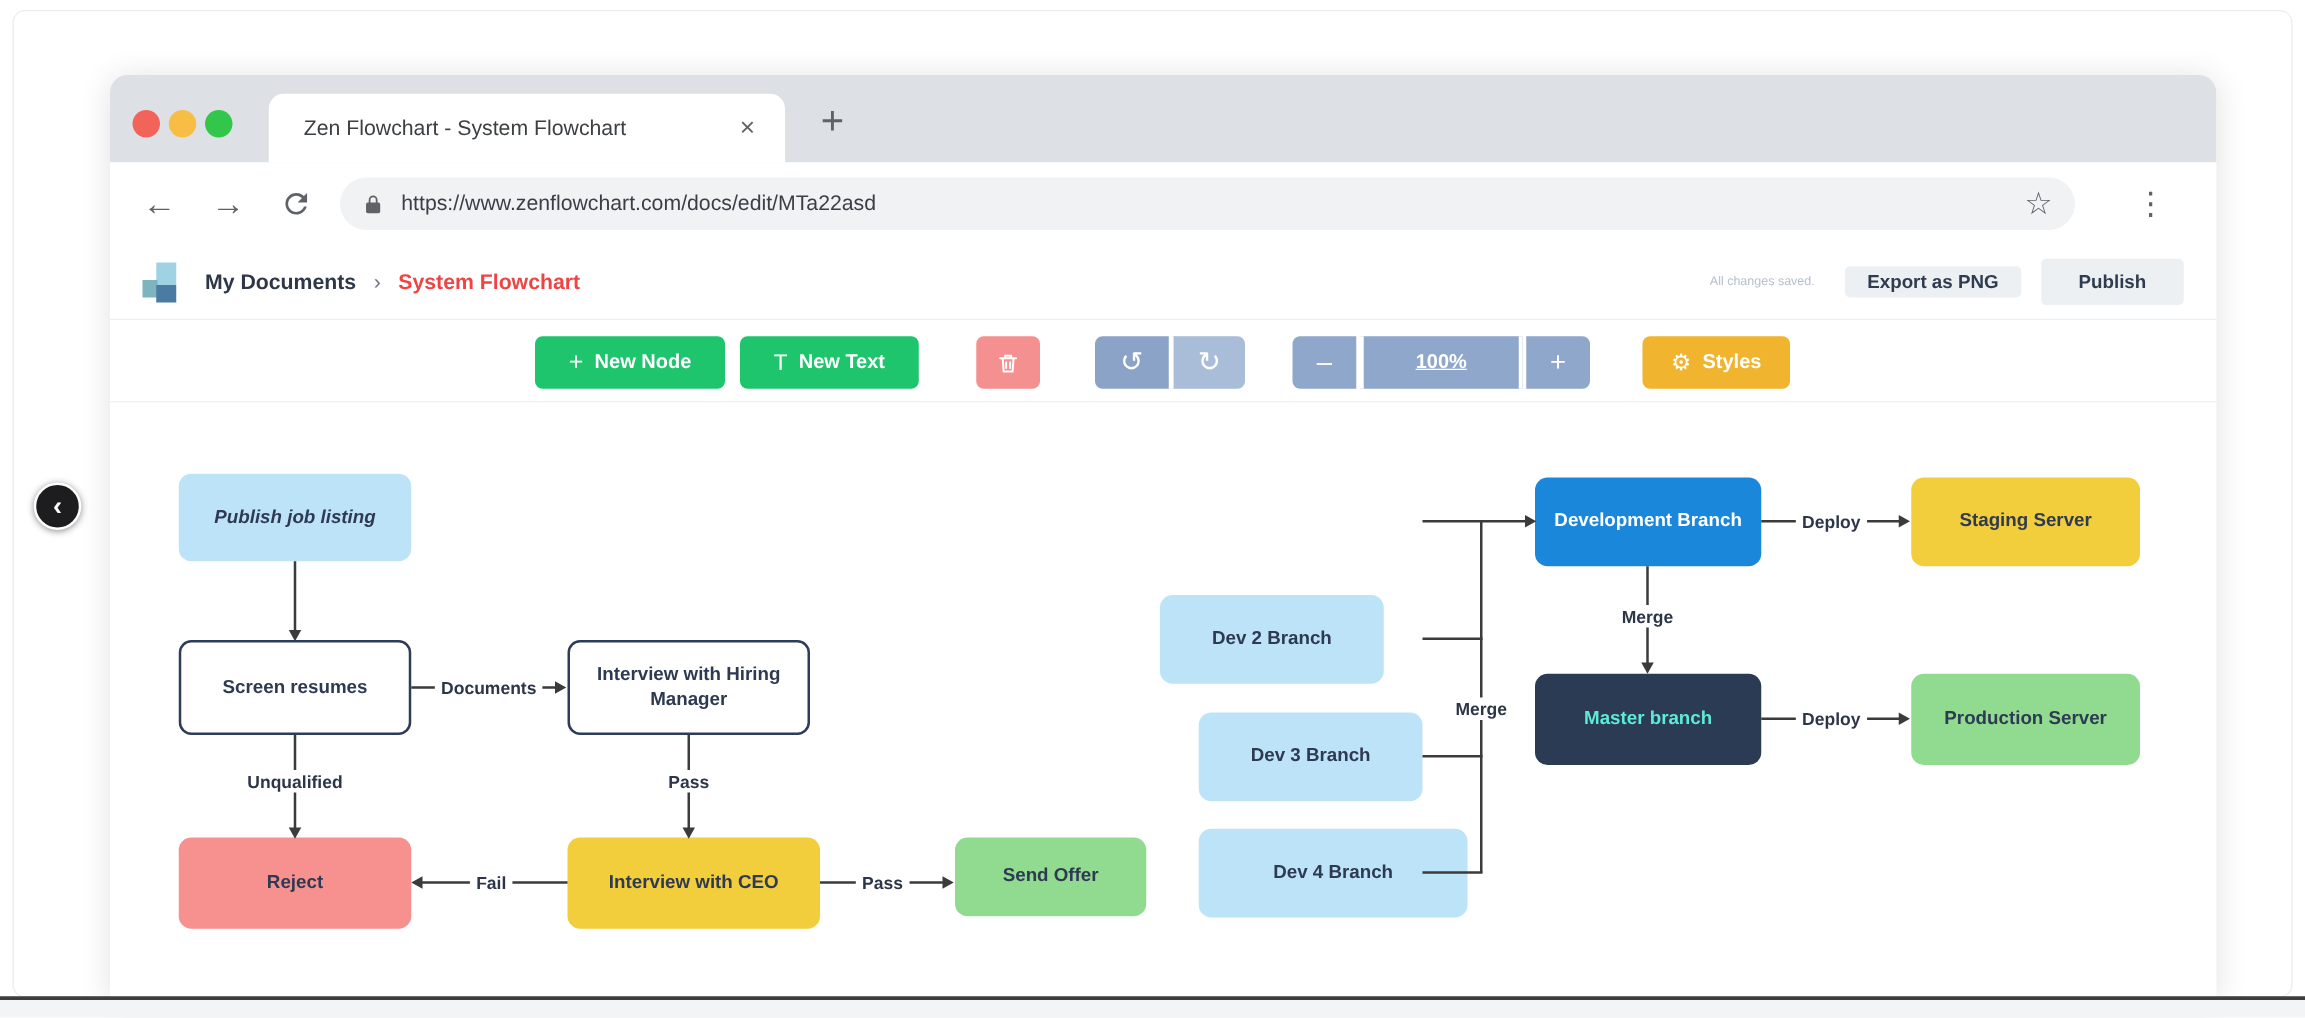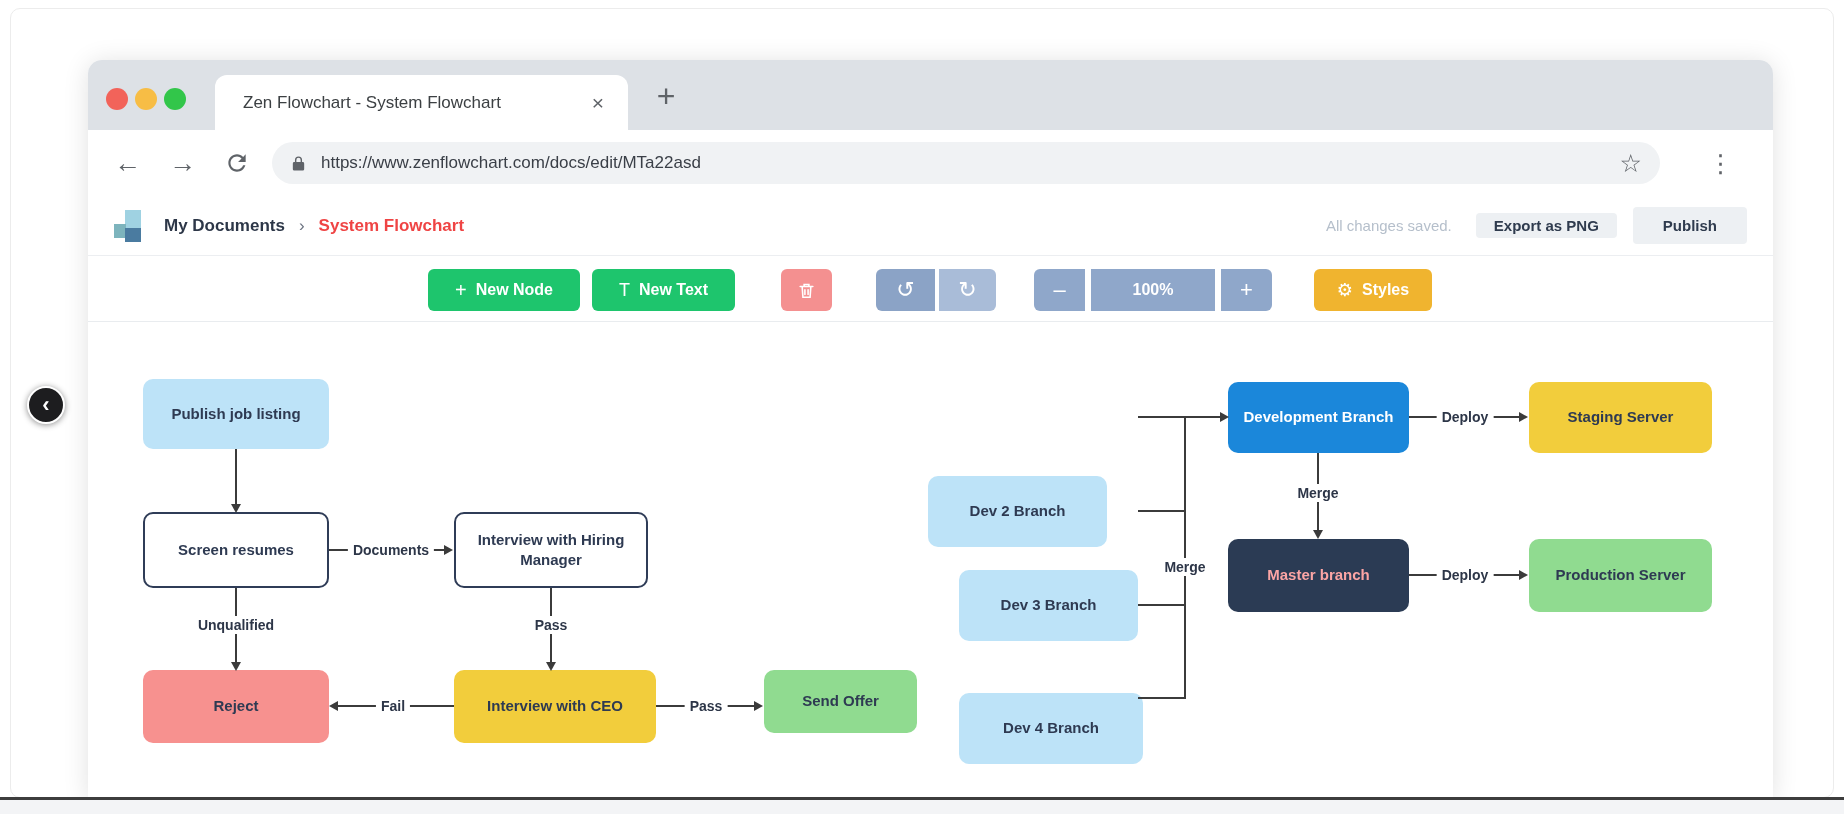--- a/index.html
+++ b/index.html
@@ -47,21 +47,21 @@
                align-items:center; padding:0 26px; }
   .logo { position:relative; width:28px; height:34px; margin-right:22px; }
   .logo i { position:absolute; display:block; }
   .logo .sq1 { left:11px; top:1px;  width:16px; height:18px; background:#9fd2e2; }
   .logo .sq2 { left:0;    top:15px; width:12px; height:14px; background:#7db4bd; }
   .logo .sq3 { left:11px; top:19px; width:16px; height:14px; background:#4a7ba0; }
   .crumb-root { font-size:17px; font-weight:700; color:#2d3748; }
   .crumb-sep { font-size:17px; color:#6b7280; margin:0 14px; }
   .crumb-doc { font-size:17px; font-weight:700; color:#ef4444; }
   .header-right { margin-left:auto; display:flex; align-items:center; gap:16px; }
-  .save-status { font-size:15px; color:#b5bfcb; margin-right:8px; }
+  .save-status { font-size:10px; color:#b5bfcb; margin-right:8px; }
   .hbtn { background:#edf0f3; border:none; border-radius:4px; padding:4px 18px;
           font-size:15px; font-weight:700; color:#2f3b4e;
           font-family:"Liberation Sans", sans-serif; cursor:pointer; }
   .hbtn.publish { padding:10px 30px; }
 
   .apptoolbar { position:absolute; left:0; top:196px; width:100%; height:66px;
                 background:#fff; border-bottom:1px solid #e9ecef; }
   .tbtn { position:absolute; top:13px; height:42px; border:none; border-radius:6px;
           display:flex; align-items:center; justify-content:center; color:#fff;
           font-family:"Liberation Sans", sans-serif; font-size:16px;
@@ -73,39 +73,39 @@
   .tb-T { font-size:18px; font-weight:400; }
   .tb-trash { left:693px; width:51px; background:var(--red-button,#f49090); }
   .tb-undo { left:788px; width:59px; background:var(--undo-button,#8ba3c6);
              border-radius:6px 0 0 6px; font-size:22px; font-weight:400; }
   .tb-redo { left:849px; width:59px; background:var(--redo-button,#a9bcd8);
              border-radius:0 6px 6px 0; border-left:2px solid #fff;
              font-size:22px; font-weight:400; }
   .tb-zoomout { left:946px; width:51px; background:var(--zoom-button,#8fa7ca);
                 border-radius:6px 0 0 6px; font-size:22px; font-weight:400; }
   .tb-zoomlvl { left:1000px; width:130px; background:var(--zoom-button,#8fa7ca);
-                border-radius:0; border-left:3px solid #fff; border-right:3px solid #fff; }
+                border-radius:0; border-left:3px solid #fff; border-right:3px solid #fff;text-decoration:underline; }
   .tb-zoomin { left:1133px; width:51px; background:var(--zoom-button,#8fa7ca);
                border-radius:0 6px 6px 0; font-size:22px; font-weight:400; }
   .tb-styles { left:1226px; width:118px; background:var(--styles-button,#f0b42f); gap:9px; }
   .gear { font-size:18px; font-weight:400; }
 
   
   .canvas { position:absolute; left:0; top:262px; width:100%; height:477px;
             background:#fff; border-radius:0; }
   .node { position:absolute; border-radius:10px; display:flex; align-items:center;
           justify-content:center; text-align:center; font-size:15px; font-weight:700;
           color:#2e3a52; padding:0 14px; line-height:1.35; cursor:pointer; }
   .n-lightblue { background:var(--node-light-blue,#bde3f8); }
   .n-outline { background:#fff; border:2px solid var(--node-border,#2f3c57); }
   .n-pink { background:var(--node-pink,#f7918f); }
   .n-yellow { background:var(--node-yellow,#f2cd3c); }
   .n-green { background:var(--node-green,#90db90); }
   .n-blue { background:var(--node-blue,#1b87da); color:#fff; }
-  .n-navy { background:var(--node-navy,#2b3b54); color:#fca5a5; }
+  .n-navy { background:var(--node-navy,#2b3b54); color:#5eead4; }
 
   .hline { position:absolute; height:2px; background:var(--edge,#3b3b3b); }
   .vline { position:absolute; width:2px; background:var(--edge,#3b3b3b); }
   .arr-r { position:absolute; width:0; height:0; border-top:5px solid transparent;
            border-bottom:5px solid transparent; border-left:9px solid var(--edge,#3b3b3b); }
   .arr-l { position:absolute; width:0; height:0; border-top:5px solid transparent;
            border-bottom:5px solid transparent; border-right:9px solid var(--edge,#3b3b3b); }
   .arr-d { position:absolute; width:0; height:0; border-left:5px solid transparent;
            border-right:5px solid transparent; border-top:9px solid var(--edge,#3b3b3b); }
   .elabel { position:absolute; transform:translate(-50%,-50%); background:#fff;
@@ -210,21 +210,21 @@
           <span>+</span>
         </button>
       <button class="tbtn tb-styles">
         <span class="gear">⚙</span>
         <span>Styles</span>
       </button>
     </div>
 
     <div class="canvas">
 
-      <div class="node n-lightblue" style="left:55px; top:57px; width:186px; height:70px;">Publish job listing</div>
+      <div class="node n-lightblue" style="left:55px; top:57px; width:186px; height:70px;font-style:italic;">Publish job listing</div>
       <div class="node n-outline" style="left:55px; top:190px; width:186px; height:76px;">Screen resumes</div>
       <div class="node n-outline" style="left:366px; top:190px; width:194px; height:76px;">Interview with Hiring Manager</div>
       <div class="node n-pink" style="left:55px; top:348px; width:186px; height:73px;">Reject</div>
       <div class="node n-yellow" style="left:366px; top:348px; width:202px; height:73px;">Interview with CEO</div>
       <div class="node n-green" style="left:676px; top:348px; width:153px; height:63px;">Send Offer</div>
 
       <div class="vline" style="left:147px; top:127px; height:57px;"></div>
       <div class="arr-d" style="left:143px; top:182px;"></div>
 
       <div class="hline" style="left:241px; top:227px; width:117px;"></div>
@@ -242,21 +242,21 @@
       <div class="hline" style="left:249px; top:383px; width:117px;"></div>
       <div class="arr-l" style="left:241px; top:379px;"></div>
       <div class="elabel" style="left:305px; top:384px;">Fail</div>
 
       <div class="hline" style="left:568px; top:383px; width:100px;"></div>
       <div class="arr-r" style="left:666px; top:379px;"></div>
       <div class="elabel" style="left:618px; top:384px;">Pass</div>
 
       <div class="node n-lightblue" style="left:840px; top:154px; width:179px; height:71px;">Dev 2 Branch</div>
       <div class="node n-lightblue" style="left:871px; top:248px; width:179px; height:71px;">Dev 3 Branch</div>
-      <div class="node n-lightblue" style="left:871px; top:341px; width:184px; height:71px;margin-top:30px;">Dev 4 Branch</div>
+      <div class="node n-lightblue" style="left:871px; top:341px; width:215px; height:71px;">Dev 4 Branch</div>
       <div class="node n-blue" style="left:1140px; top:60px; width:181px; height:71px;">Development Branch</div>
       <div class="node n-yellow" style="left:1441px; top:60px; width:183px; height:71px;">Staging Server</div>
       <div class="node n-navy" style="left:1140px; top:217px; width:181px; height:73px;">Master branch</div>
       <div class="node n-green" style="left:1441px; top:217px; width:183px; height:73px;">Production Server</div>
 
       <div class="vline" style="left:1096px; top:95px; height:281px;"></div>
       <div class="hline" style="left:1050px; top:94px; width:84px;"></div>
       <div class="arr-r" style="left:1132px; top:90px;"></div>
       <div class="hline" style="left:1050px; top:188px; width:48px;"></div>
       <div class="hline" style="left:1050px; top:282px; width:48px;"></div>

